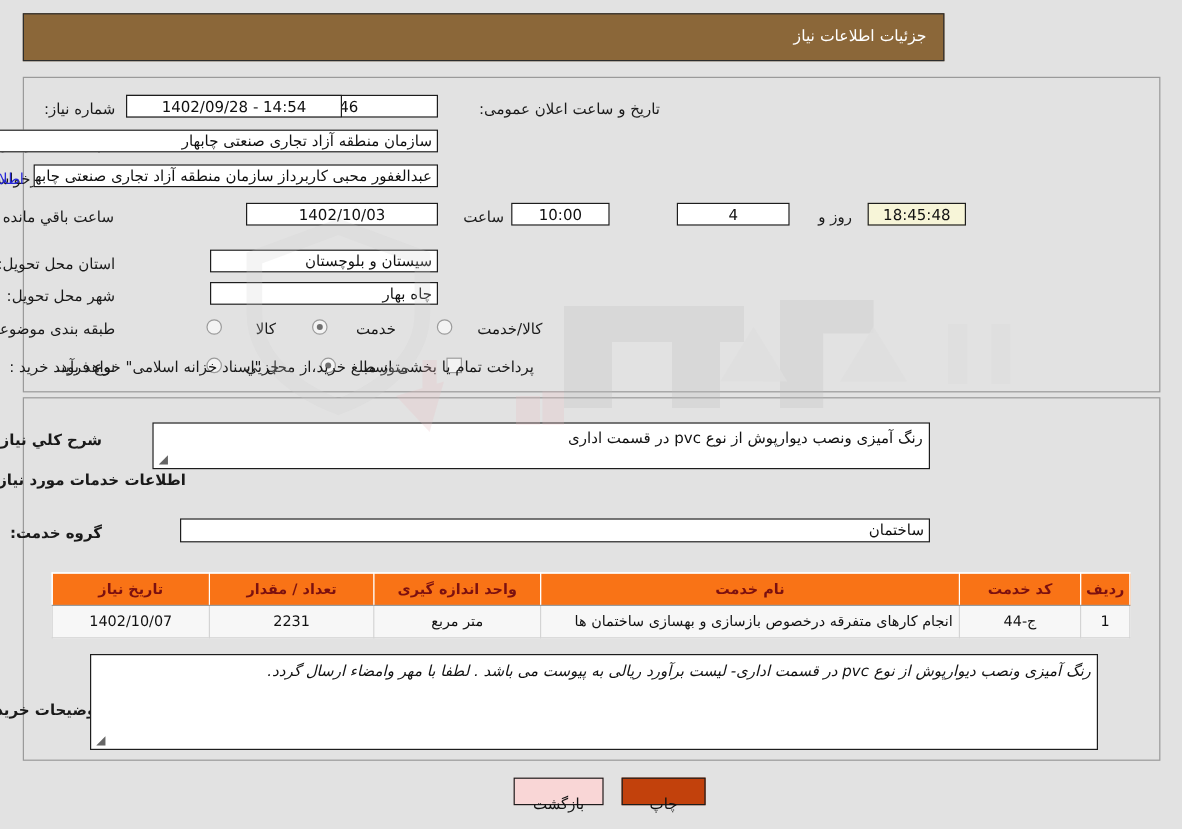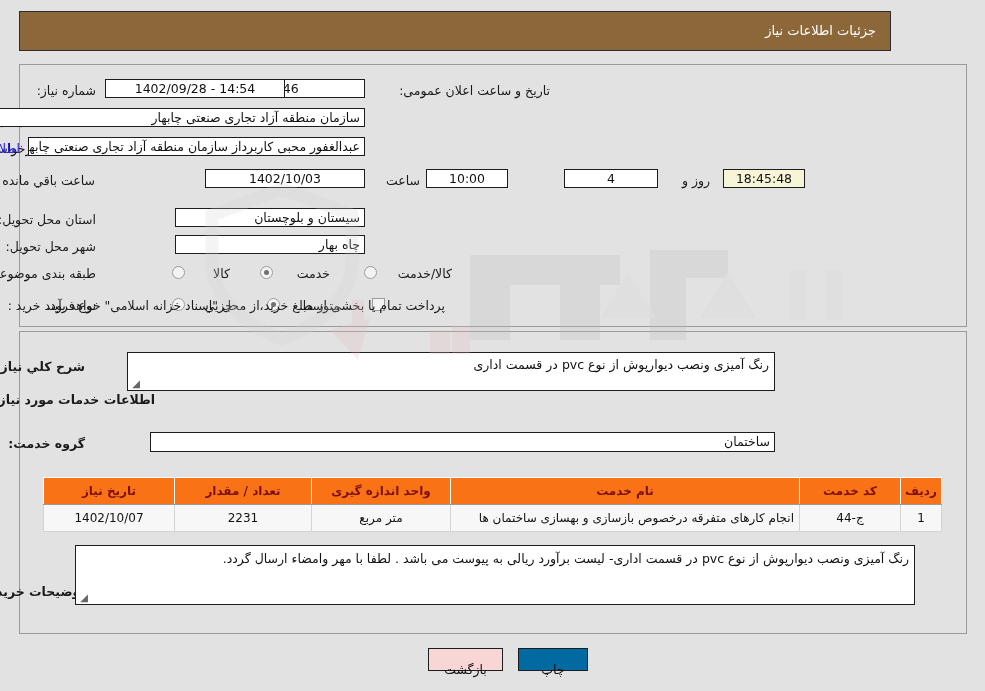--- a/index.html
+++ b/index.html
@@ -22,21 +22,21 @@
     left: 0; top: 0; width: 985px; height: 691px;
     pointer-events: none;
     z-index: 5;
     opacity: .30;
   }
 
   
   .header-bar {
     position: absolute;
     left: 19px; top: 11px;
-    width: 872px; height: 40px;
+    width: 768px; height: 40px;
     background: #8b6739;
     border: 1px solid #2d2d2d;
     box-sizing: border-box;
   }
   .header-title {
     position: absolute;
     right: 14px; top: 11px;
     color: #ffffff;
     font-size: 13px;
     white-space: nowrap;
@@ -164,21 +164,21 @@
     border: 1px solid #1d1d1d;
     font-size: 12.5px;
     color: #111;
     text-align: center;
     line-height: 21px;
     height: 23px;
     cursor: pointer;
     font-family: inherit;
     padding: 10px;
   }
-  #btn-print { left: 518px; top: 648px; width: 70px; background: #0369a1; }
+  #btn-print { left: 518px; top: 648px; width: 70px; background: #c2410c; }
   #btn-back  { left: 428px; top: 648px; width: 75px; background: #f9d6d6; }
 </style>
 </head>
 <body>
 
 <div id="page">
 
   <svg class="watermark" viewBox="0 0 985 691">
     <g fill="#c9c9c9" opacity="0.75">
       <path d="M212 215 l70 -26 70 26 v46 c0 34 -28 62 -70 78 c-42 -16 -70 -44 -70 -78 z" fill="none" stroke="#cfcfcf" stroke-width="13"></path>
@@ -283,21 +283,21 @@
         <td>ج-44</td>
         <td class="name">انجام کارهای متفرقه درخصوص بازسازی و بهسازی ساختمان ها</td>
         <td>متر مربع</td>
         <td>2231</td>
         <td>1402/10/07</td>
       </tr>
     </tbody>
   </table>
 
   <div class="lbl b" style="right:900px; top:585px;">توضیحات خریدار:</div>
-  <div class="ta" style="right:70px; left:75px; top:545px; height:60px; line-height:20px;">
+  <div class="ta" style="right:70px; left:75px; top:545px; height:80px; line-height:20px;font-style:italic;">
     <span>رنگ آمیزی ونصب دیوارپوش از نوع pvc در قسمت اداری- لیست برآورد ریالی به پیوست می باشد . لطفا با مهر وامضاء ارسال گردد.</span>
     <span class="grip">◢</span>
   </div>
 
   <button class="btn" id="btn-print">چاپ</button>
   <button class="btn" id="btn-back">بازگشت</button>
 
 </div>
 
 </body></html>

